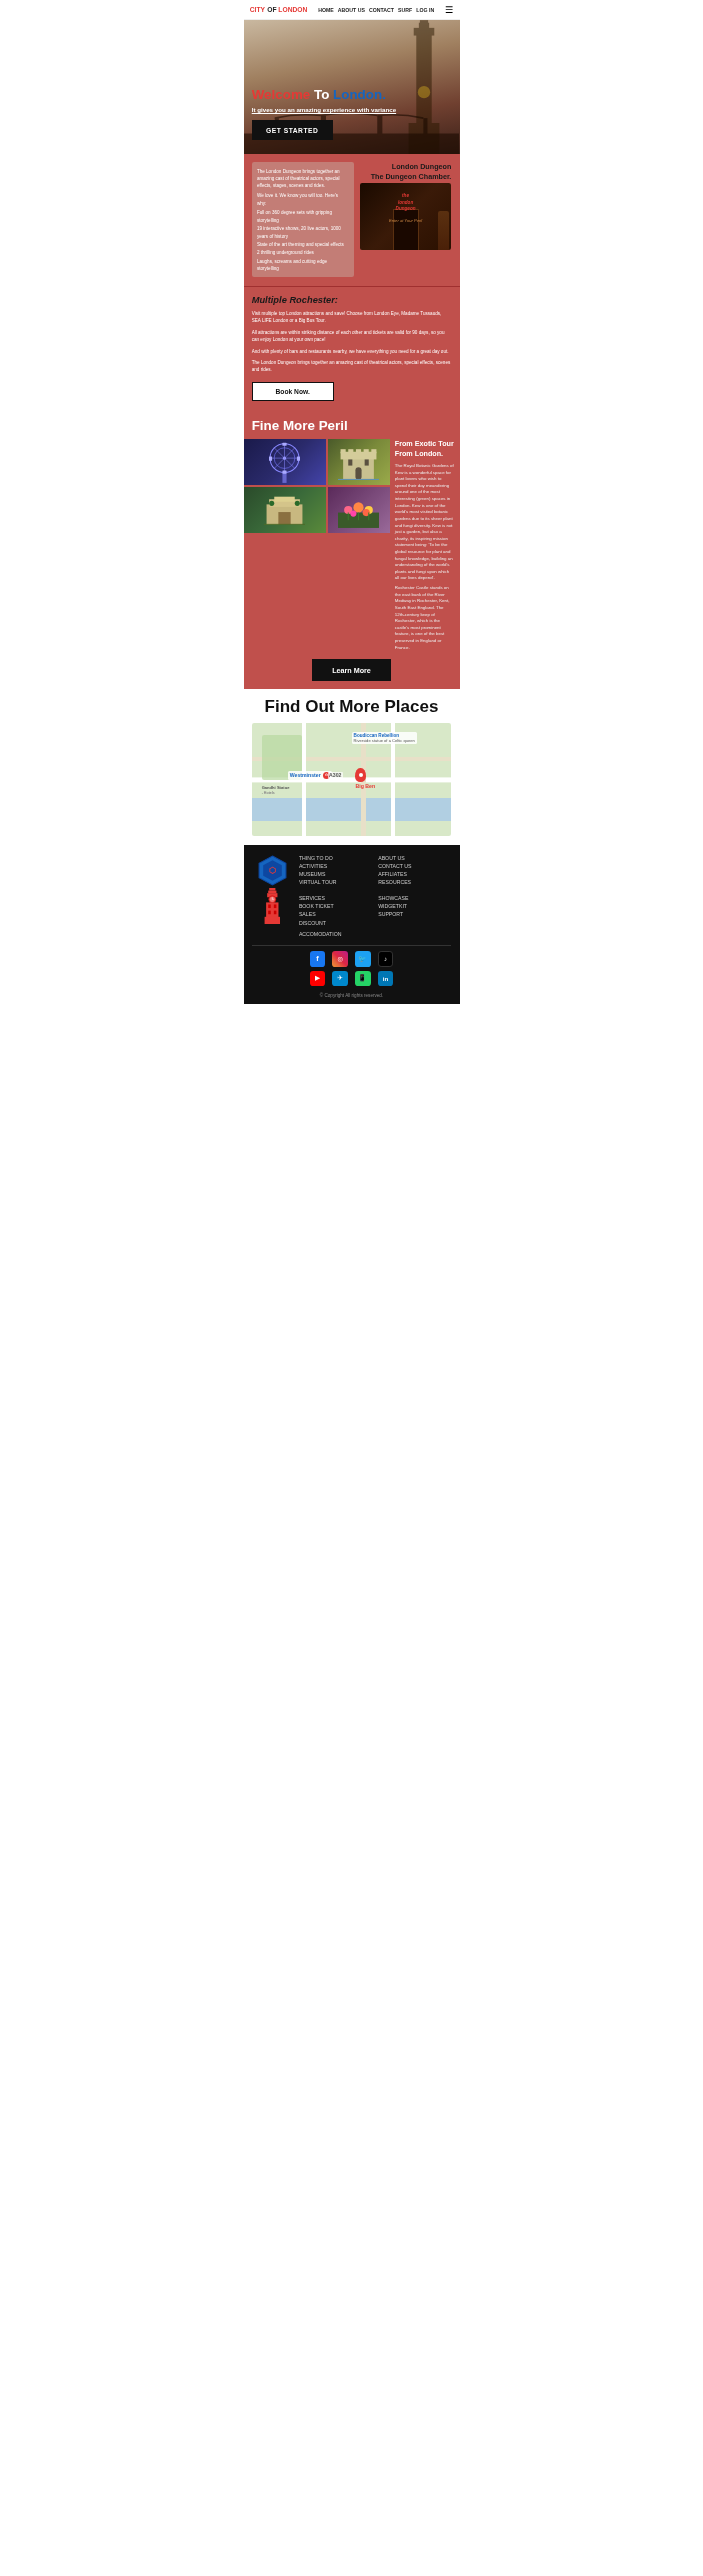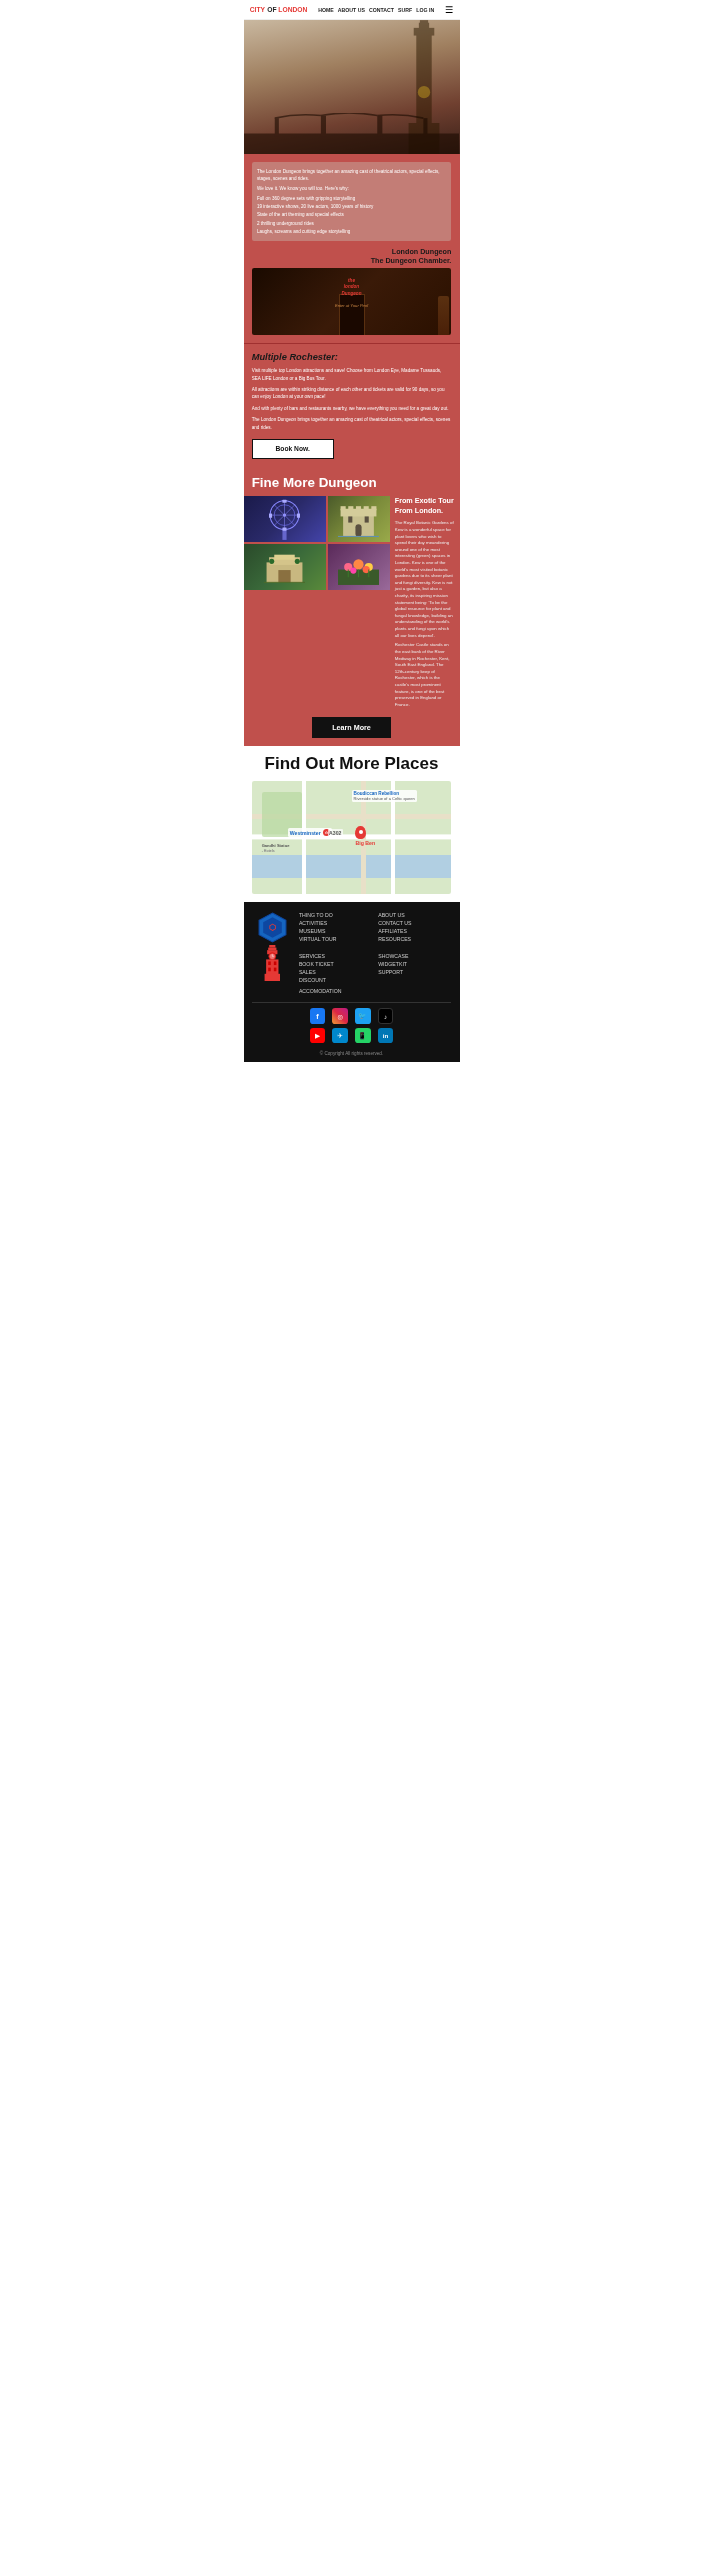--- a/index.html
+++ b/index.html
@@ -69,24 +69,33 @@
   <svg style="position:absolute;bottom:0;left:0;right:0;height:41px;opacity:0.6;" viewBox="0 0 420 80">
     <rect x="0" y="40" width="420" height="40" fill="#1a0a00"></rect>
     <rect x="60" y="10" width="8" height="35" fill="#1a0a00"></rect>
     <rect x="150" y="5" width="10" height="40" fill="#1a0a00"></rect>
     <rect x="260" y="5" width="10" height="40" fill="#1a0a00"></rect>
     <rect x="350" y="10" width="8" height="35" fill="#1a0a00"></rect>
     <path d="M60 10 Q105 0 150 5" stroke="#1a0a00" stroke-width="3" fill="none"></path>
     <path d="M150 5 Q205 -5 260 5" stroke="#1a0a00" stroke-width="3" fill="none"></path>
     <path d="M260 5 Q305 0 350 10" stroke="#1a0a00" stroke-width="3" fill="none"></path>
   </svg>
+  <div style="position:relative;z-index:1;">
+    <h1 style="font-size:13.4px;font-weight:900;line-height:1.1;">
+      <span style="color:#e53935;">Welcome</span>
+      <span style="color:#fff;"> To </span>
+      <span style="color:#1565c0;">London.</span>
+    </h1>
+    <p style="font-size:6.2px;font-weight:bold;color:#fff;text-decoration:underline;margin:3.1px 0 7.2px;">It gives you an amazing experience with variance</p>
+    <button style="background:#111;color:#fff;border:none;padding:6.2px 14.4px;font-size:6.7px;font-weight:bold;cursor:pointer;letter-spacing:0.5px;">GET STARTED</button>
+  </div>
 </section>
 
 <section style="background:#c0504c;padding:8.2px;">
-  <div style="display:flex;gap:6.2px;flex-direction:column;">
+  <div style="display:flex;gap:6.2px;">
 
     <div style="background:rgba(200,180,170,0.45);padding:5.2px;flex:1;font-size:4.6px;color:#fff;line-height:1.6;border-radius:2.1px;">
       <p style="margin-bottom:2.6px;">The London Dungeon brings together an amazing cast of theatrical actors, special effects, stages, scenes and rides.</p>
       <p style="margin-bottom:2.6px;">We love it. We know you will too. Here's why:</p>
       <p style="margin-bottom:1px;">Full on 360 degree sets with gripping storytelling</p>
       <p style="margin-bottom:1px;">19 interactive shows, 20 live actors, 1000 years of history</p>
       <p style="margin-bottom:1px;">State of the art theming and special effects</p>
       <p style="margin-bottom:1px;">2 thrilling underground rides</p>
       <p>Laughs, screams and cutting edge storytelling</p>
     </div>
@@ -120,21 +129,21 @@
     <p style="font-size:4.6px;color:#fff;line-height:1.6;">Visit multiple top London attractions and save! Choose from London Eye, Madame Tussauds, SEA LIFE London or a Big Bus Tour.</p>
     <p style="font-size:4.6px;color:#fff;line-height:1.6;">All attractions are within striking distance of each other and tickets are valid for 90 days, so you can enjoy London at your own pace!</p>
     <p style="font-size:4.6px;color:#fff;line-height:1.6;">And with plenty of bars and restaurants nearby, we have everything you need for a great day out.</p>
     <p style="font-size:4.6px;color:#fff;line-height:1.6;">The London Dungeon brings together an amazing cast of theatrical actors, special effects, scenes and rides.</p>
     <button style="background:#fff;color:#111;border:1px solid #111;padding:5.2px 10.3px;font-size:6.7px;font-weight:bold;cursor:pointer;width:82px;margin-top:4.1px;">Book Now.</button>
   </div>
 </section>
 
 <section style="background:#c0504c;padding:8.2px 0 0;">
   <div style="padding:0 8.2px 6.2px;">
-    <h2 style="font-size:13.4px;font-weight:900;color:#fff;">Fine More Dungeon</h2>
+    <h2 style="font-size:13.4px;font-weight:900;color:#fff;">Fine More Peril</h2>
   </div>
   <div style="display:flex;gap:0;">
 
     <div style="flex:0 0 82px;display:flex;flex-direction:column;gap:2.1px;">
 
       <div style="height:46px;width:100%;background:linear-gradient(135deg,#1a1a4a,#2a2a6a,#4444aa);display:flex;align-items:center;justify-content:center;">
         <svg width="31" height="44" viewBox="0 0 60 85">
           <circle cx="30" cy="35" r="28" stroke="#8888ff" stroke-width="2" fill="none"></circle>
           <circle cx="30" cy="35" r="20" stroke="#6666dd" stroke-width="1.5" fill="none"></circle>
           <circle cx="30" cy="35" r="3" fill="#aaaaff"></circle>

